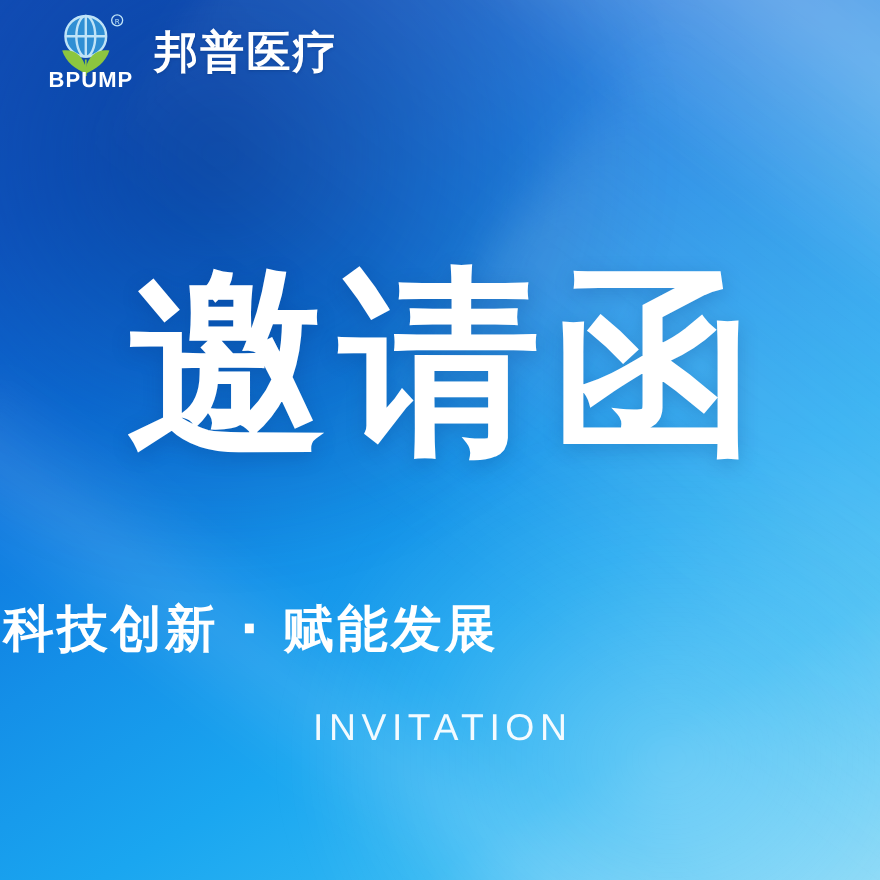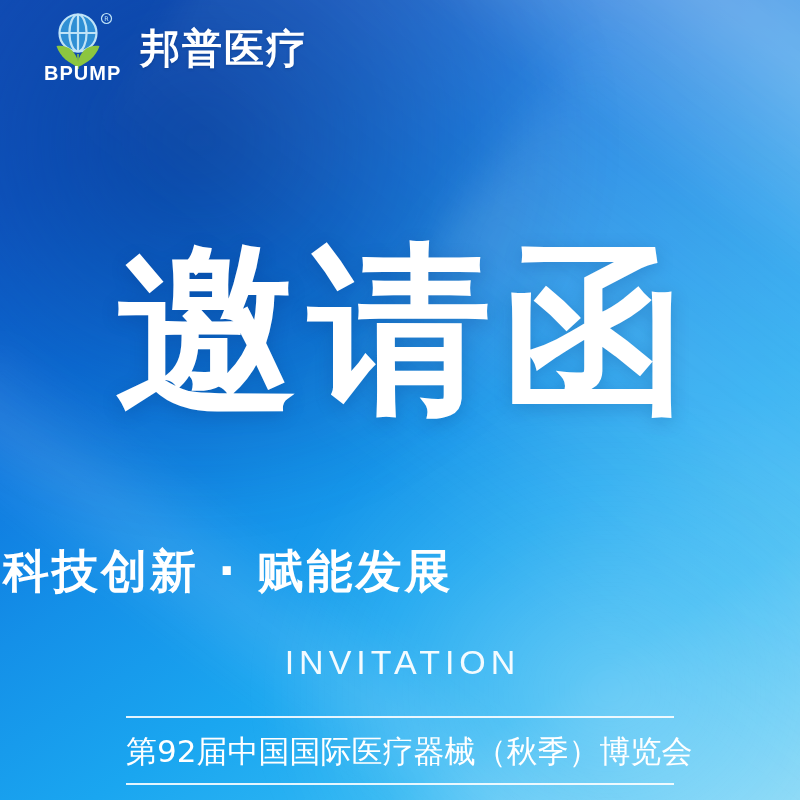--- a/index.html
+++ b/index.html
@@ -295,19 +295,14 @@
   </div>
 
   <div class="subtitle-wrap">
     <div class="subtitle-cn">科技创新 · 赋能发展</div>
   </div>
 
   <div class="invitation-wrap">
     <div class="invitation-en">INVITATION</div>
   </div>
 
-  <div class="event-bar">
-    <div class="rule"></div>
-    <div class="event-name">第92届中国国际医疗器械（秋季）博览会</div>
-    <div class="rule"></div>
-  </div>
 
 </div>
 
 </body></html>

